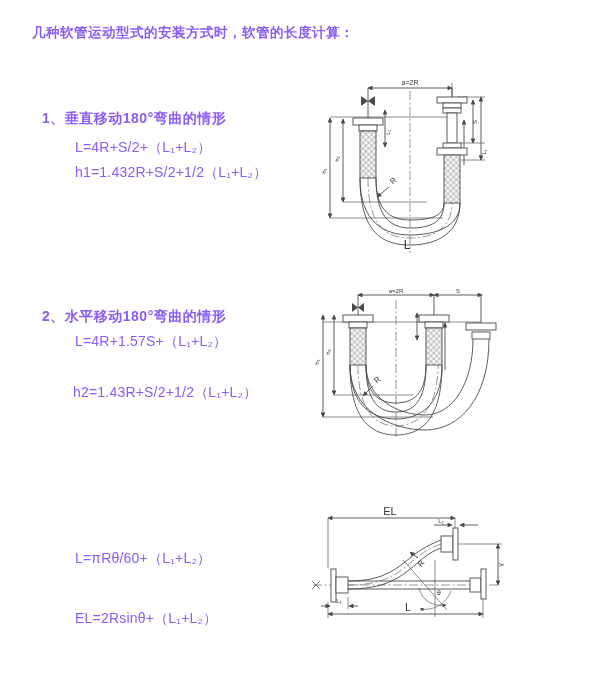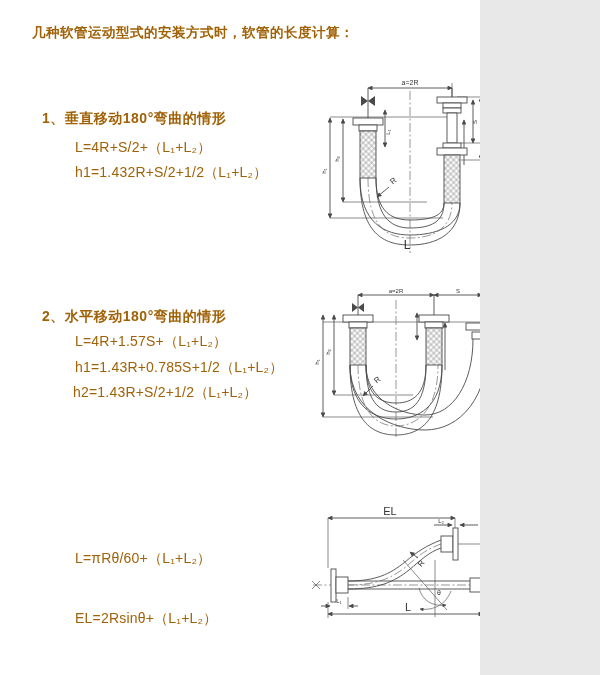--- a/index.html
+++ b/index.html
@@ -1,17 +1,17 @@
 <!DOCTYPE html>
 <html><head>
 <meta charset="utf-8">
 <style>
   html,body{margin:0;padding:0;background:#e8e8e8;}
-  .page{position:relative;width:480px;height:675px;background:#ffffff;overflow:hidden;
-        font-family:"Liberation Sans","DejaVu Sans",sans-serif;color:#a16207;}
+  .page{position:relative;width:600px;height:675px;background:#ffffff;overflow:hidden;
+        font-family:"Liberation Sans","DejaVu Sans",sans-serif;color:#8b5cf6;}
   .abs{position:absolute;white-space:nowrap;}
   .title{left:32px;top:24px;font-size:13.5px;font-weight:600;letter-spacing:.5px;}
   .heading{font-size:14px;font-weight:700;letter-spacing:.5px;}
   .formula{font-size:14px;font-weight:400;letter-spacing:.2px;}
   svg{position:absolute;overflow:visible;}
   svg text{font-family:"Liberation Sans","DejaVu Sans",sans-serif;fill:#333;}
   .dline{stroke:#4a4a4a;stroke-width:.9;fill:none;}
   .thin{stroke:#5a5a5a;stroke-width:.7;fill:none;}
   .cline{stroke:#6a6a6a;stroke-width:.7;fill:none;stroke-dasharray:9 2.5 2 2.5;}
   .fl{fill:#ffffff;stroke:#4a4a4a;stroke-width:.9;}
@@ -24,21 +24,20 @@
 <div class="page">
 
   <div class="abs title">几种软管运动型式的安装方式时，软管的长度计算：</div>
 
   <div class="abs heading" style="left:42px;top:110px">1、垂直移动180°弯曲的情形</div>
   <div class="abs formula" style="left:75px;top:139px">L=4R+S/2+（L₁+L₂）</div>
   <div class="abs formula" style="left:75px;top:164px">h1=1.432R+S/2+1/2（L₁+L₂）</div>
 
   <div class="abs heading" style="left:42px;top:308px">2、水平移动180°弯曲的情形</div>
   <div class="abs formula" style="left:75px;top:333px">L=4R+1.57S+（L₁+L₂）</div>
-  <div class="abs formula" style="left:75px;top:359px">h1=1.43R+0.785S+1/2（L₁+L₂）</div>
   <div class="abs formula" style="left:73px;top:384px">h2=1.43R+S/2+1/2（L₁+L₂）</div>
 
   <div class="abs formula" style="left:75px;top:550px">L=πRθ/60+（L₁+L₂）</div>
   <div class="abs formula" style="left:75px;top:610px">EL=2Rsinθ+（L₁+L₂）</div>
 
   <svg style="left:315px;top:75px" width="275" height="185" viewBox="0 0 275 185">
     <defs>
       <marker id="ar" viewBox="0 0 10 10" refX="9" refY="5" markerWidth="8" markerHeight="5.5" orient="auto-start-reverse">
         <path d="M0,0 L10,5 L0,10 z" class="arrfill"></path>
       </marker>

